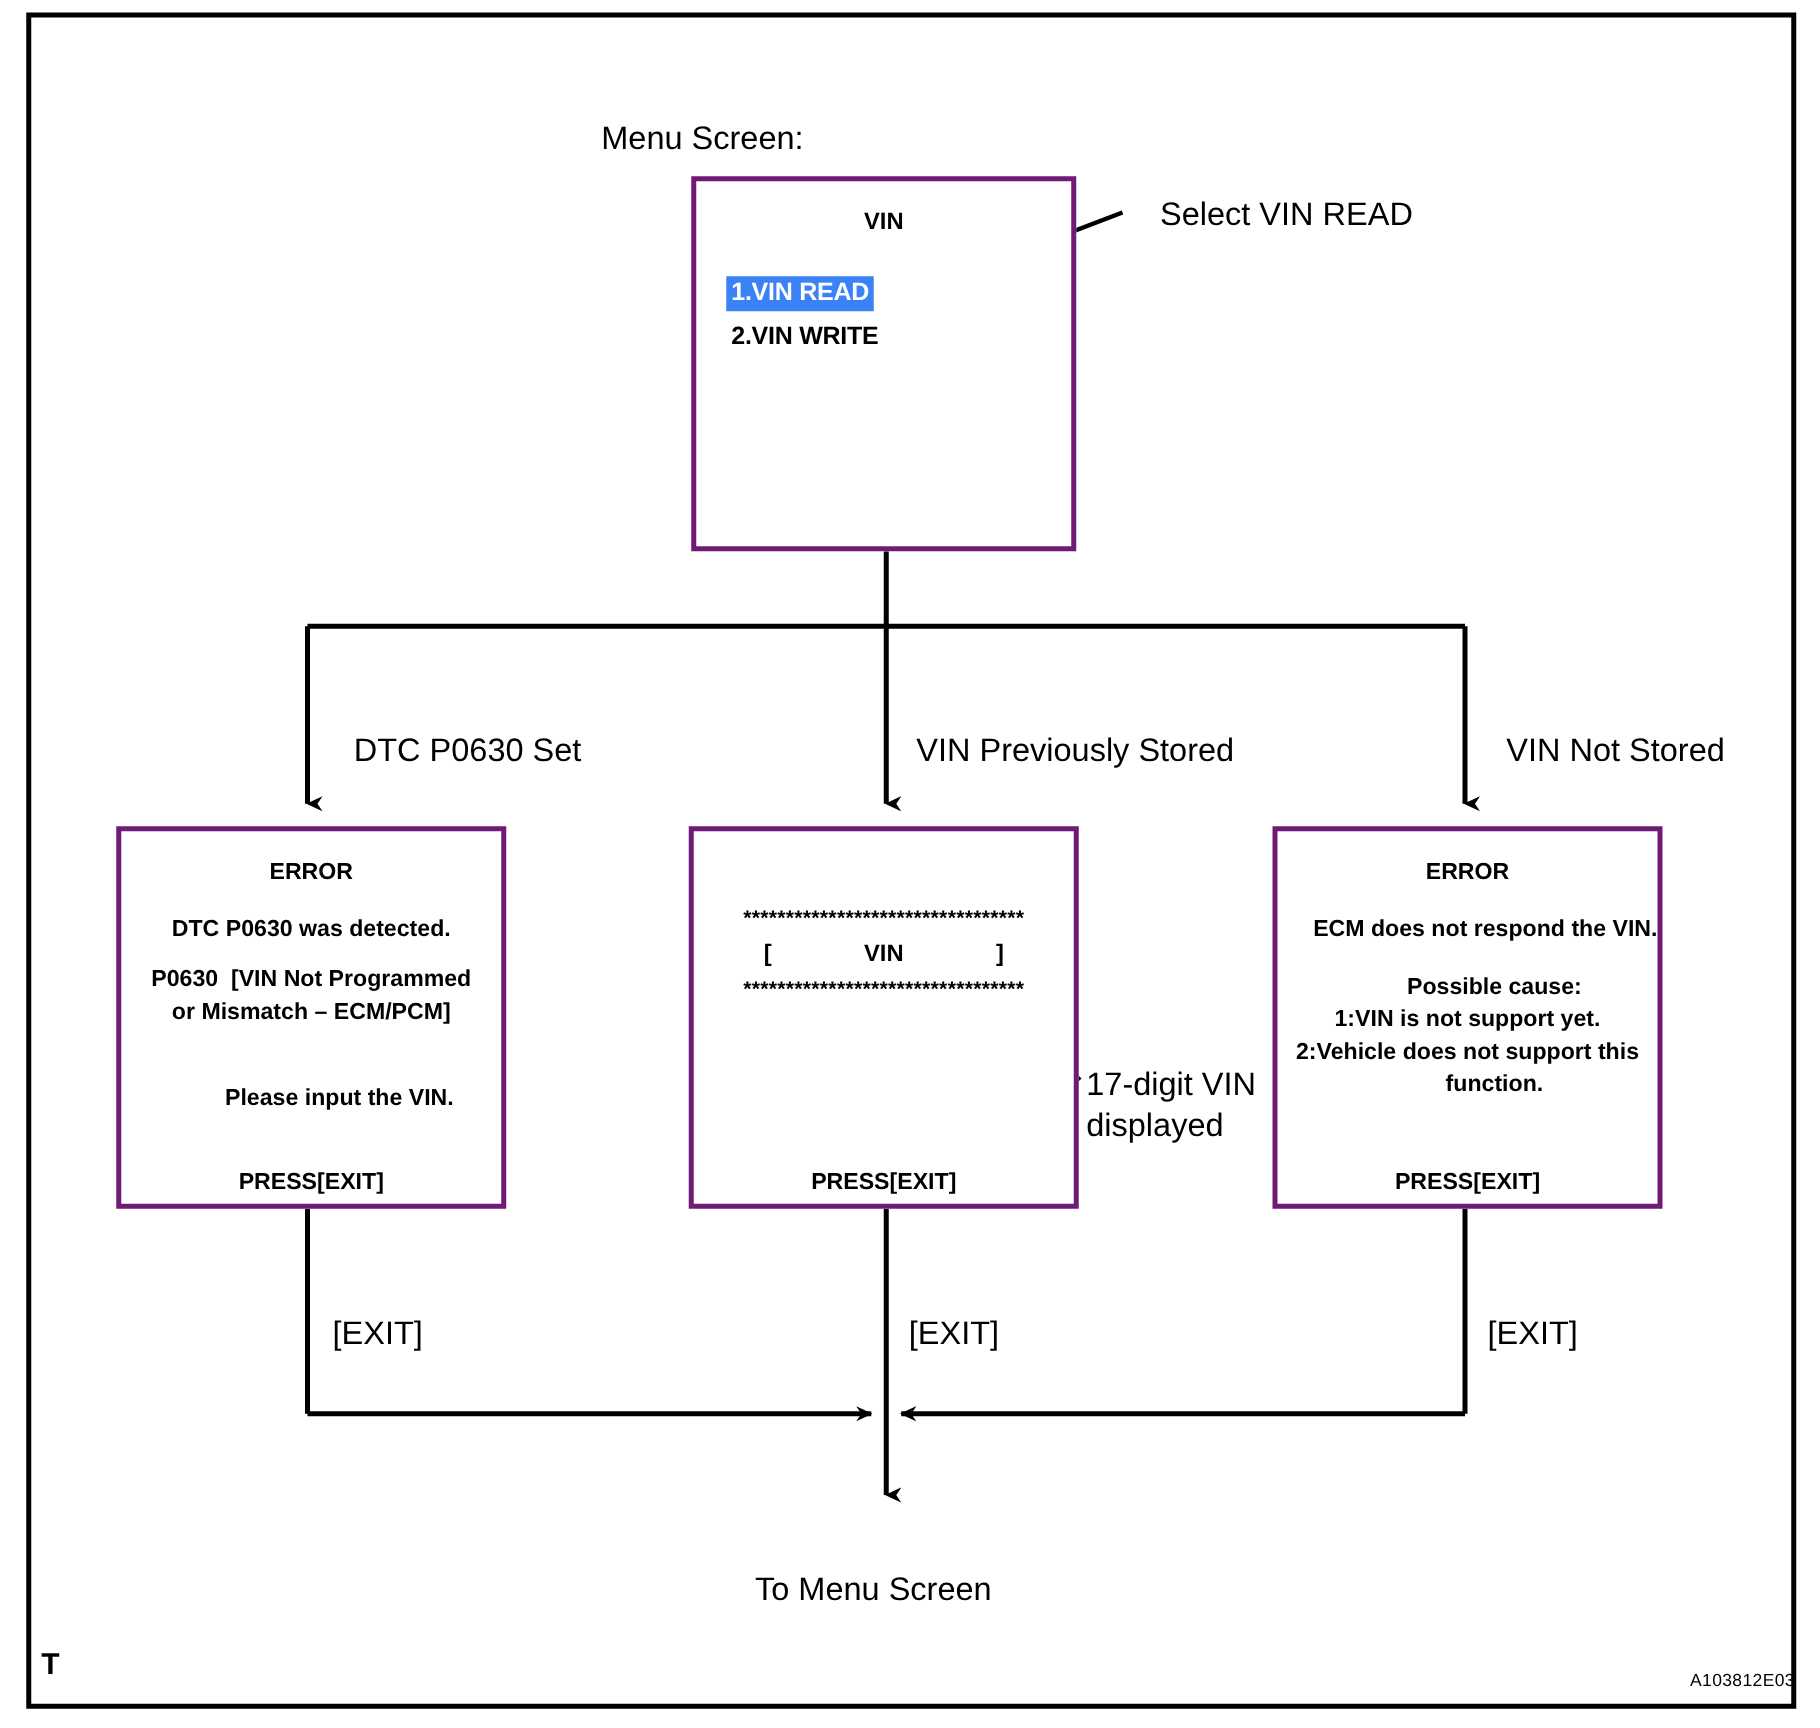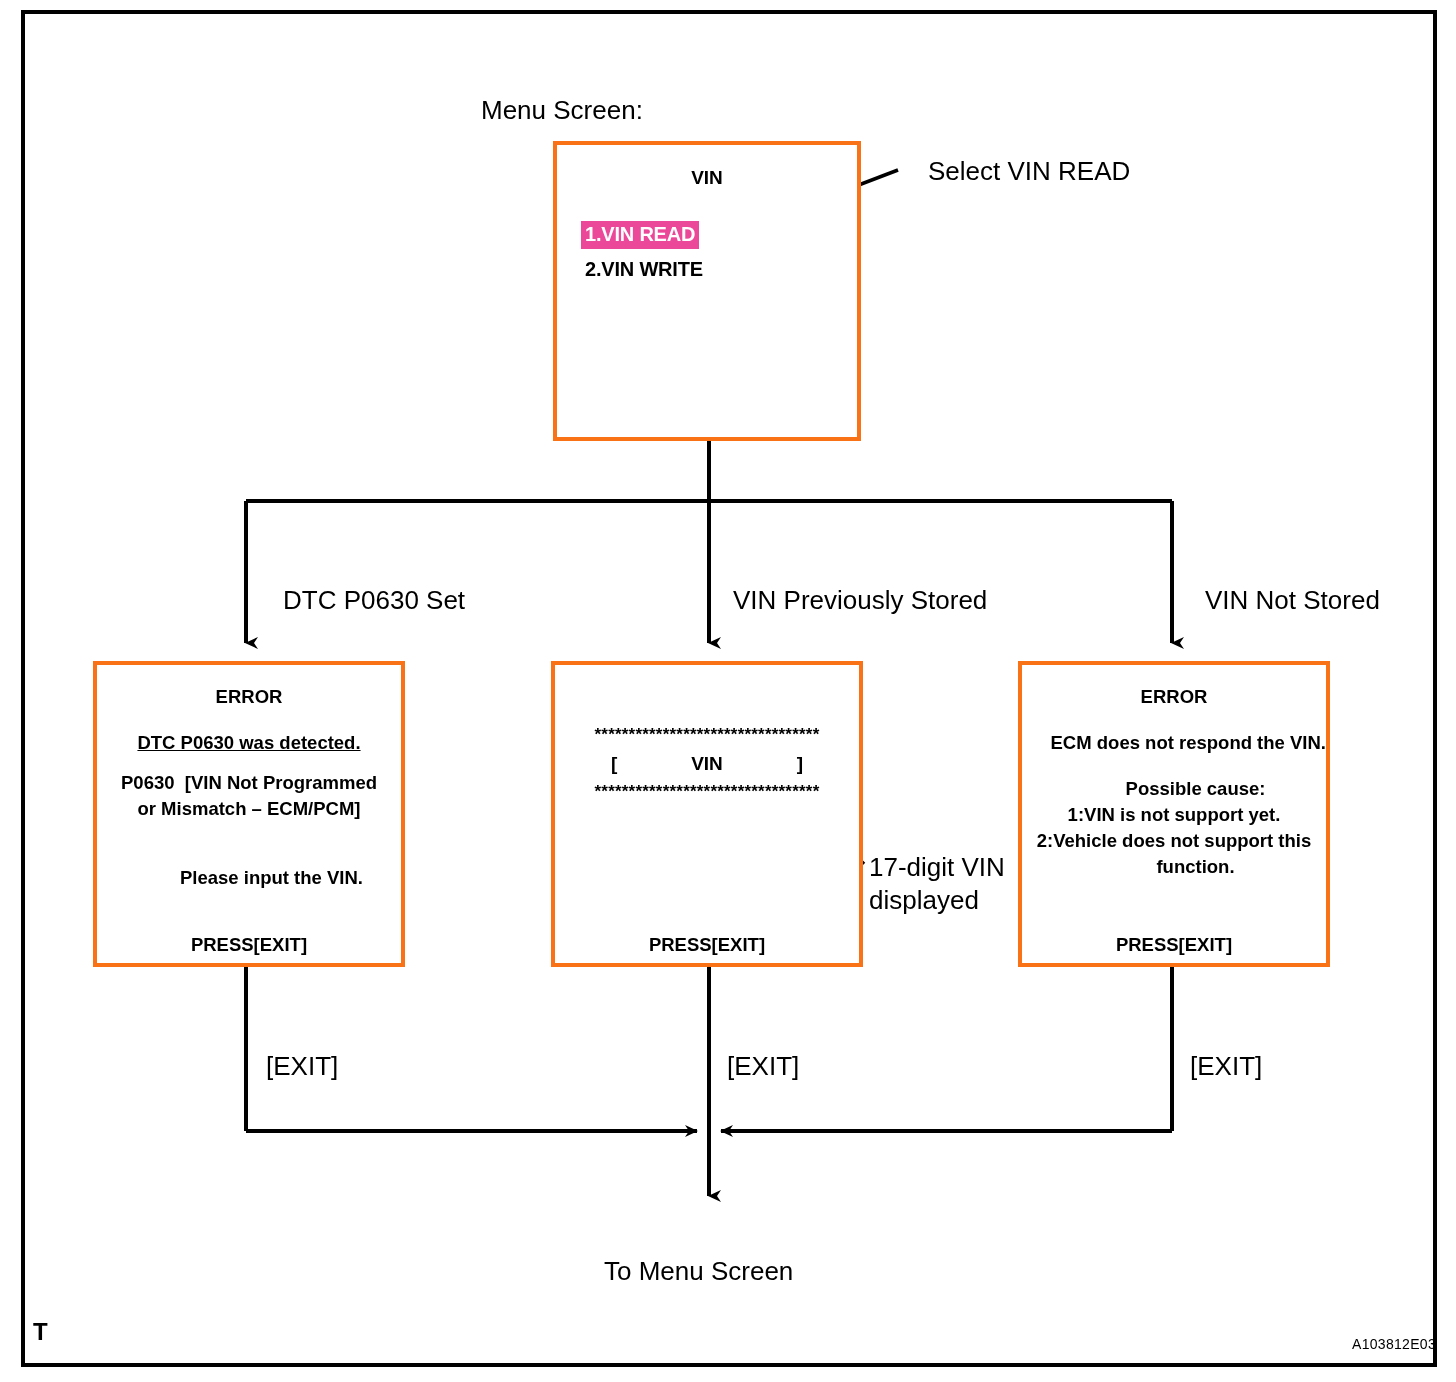--- a/index.html
+++ b/index.html
@@ -15,31 +15,31 @@
 
   
   .lines{position:absolute;left:0;top:0;width:1456px;height:1382px;
          pointer-events:none;}
 
   
   .txt{position:absolute;white-space:pre;}
   .lbl{font-size:26px;font-weight:400;letter-spacing:0px;}
 
   
-  .screen{position:absolute;border:4px solid #f97316;box-sizing:border-box;
+  .screen{position:absolute;border:4px solid #701a75;box-sizing:border-box;
           background:#fff;}
   .sline{position:absolute;left:0;right:0;text-align:center;
          font-size:18.5px;font-weight:bold;white-space:pre;letter-spacing:0px;}
 
   
   #menu-screen{left:553px;top:141px;width:308px;height:300px;}
   .menu-title{top:22px;font-size:19px;}
   .menu-item{position:absolute;left:24px;font-size:20px;font-weight:bold;
              white-space:pre;letter-spacing:-0.2px;}
-  .menu-item.sel{background:#ec4899;color:#fff;padding:2px 4px 3px 4px;}
+  .menu-item.sel{background:#3b82f6;color:#fff;padding:2px 4px 3px 4px;}
   .menu-item.norm{padding:2px 4px 3px 4px;}
 
   
   #box-left{left:93px;top:661px;width:312px;height:306px;}
   #box-mid{left:551px;top:661px;width:312px;height:306px;}
   #box-right{left:1018px;top:661px;width:312px;height:306px;}
 
   .ast{letter-spacing:0.2px;font-size:17px;}
   .vinrow{font-size:19px;letter-spacing:0px;}
 
@@ -103,21 +103,21 @@
   </div>
 
   <div class="txt lbl" style="left:928px;top:156px;">Select VIN READ</div>
 
   <div class="txt lbl" style="left:283px;top:585px;">DTC P0630 Set</div>
   <div class="txt lbl" style="left:733px;top:585px;">VIN Previously Stored</div>
   <div class="txt lbl" style="left:1205px;top:585px;">VIN Not Stored</div>
 
   <div class="screen" id="box-left">
     <div class="sline" style="top:21px;">ERROR</div>
-    <div class="sline" style="top:67px;text-decoration:underline;">DTC P0630 was detected.</div>
+    <div class="sline" style="top:67px;">DTC P0630 was detected.</div>
     <div class="sline" style="top:107px;">P0630  [VIN Not Programmed</div>
     <div class="sline" style="top:133px;">or Mismatch – ECM/PCM]</div>
     <div class="sline" style="top:202px;padding-left:45px;">Please input the VIN.</div>
     <div class="sline" style="top:269px;">PRESS[EXIT]</div>
   </div>
 
   <div class="screen" id="box-mid">
     <div class="sline ast" style="top:60px;">*********************************</div>
     <div class="sline vinrow" style="top:88px;">[              VIN              ]</div>
     <div class="sline ast" style="top:117px;">*********************************</div>

